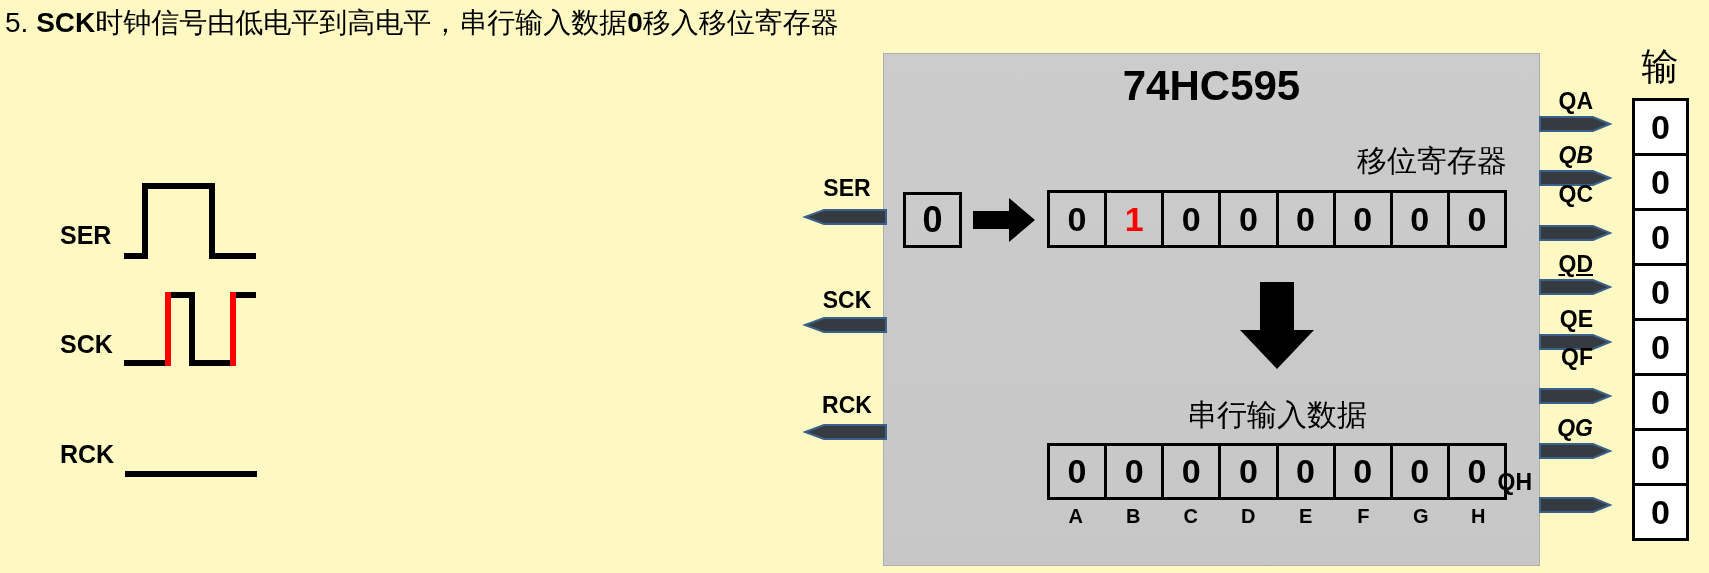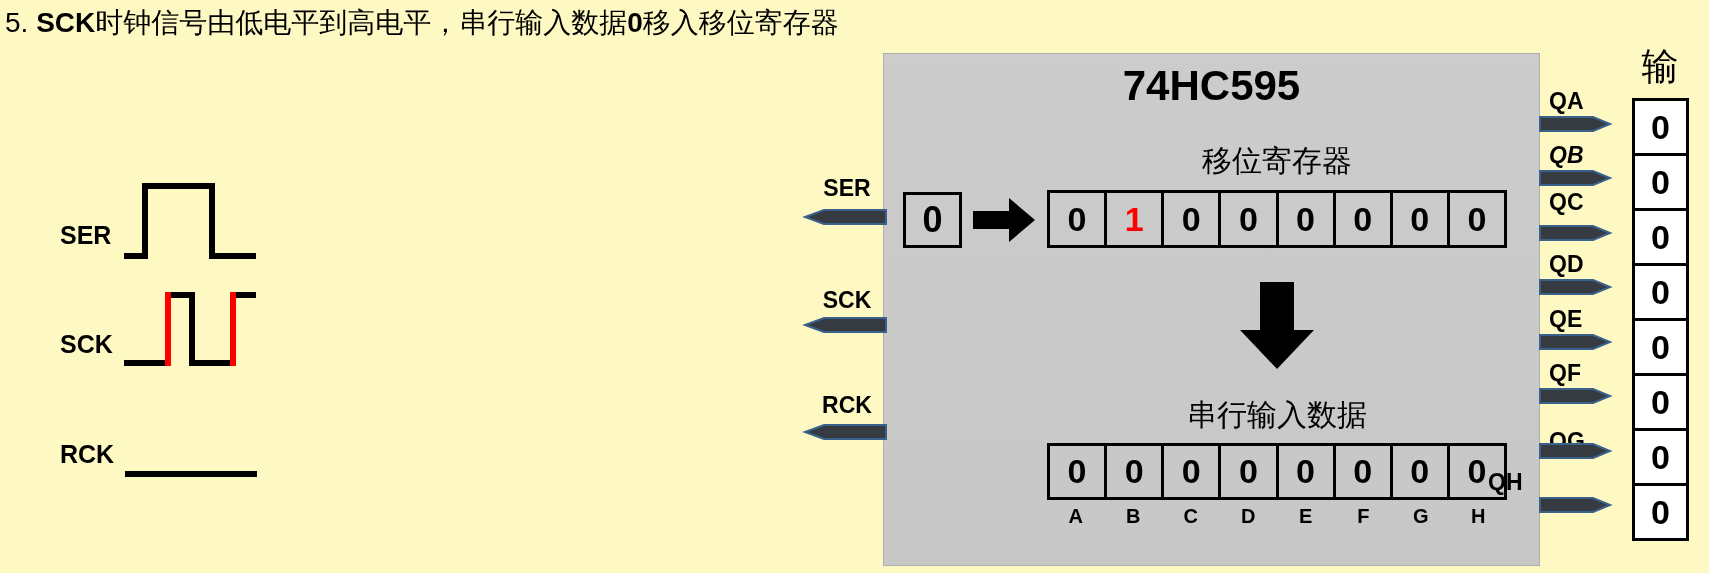--- a/index.html
+++ b/index.html
@@ -15,21 +15,21 @@
   .wave-label{font-size:25px;font-weight:bold;width:60px;text-align:left;}
   
   #chip-box{
     left:883px;top:53px;width:657px;height:513px;
     background:linear-gradient(180deg,var(--chip_bg_top) 0%,var(--chip_bg) 100%);
     border:1px solid #aeaeae;box-sizing:border-box;
   }
   #chip-title{left:883px;top:62px;width:657px;text-align:center;font-size:42px;font-weight:bold;}
   
   .pin-label{font-size:23px;font-weight:bold;width:60px;text-align:center;}
-  .qpin-label{font-size:23px;font-weight:bold;width:44px;text-align:left;}
+  .qpin-label{font-size:23px;font-weight:bold;width:44px;text-align:right;}
   .pin-svg{display:block;}
   .pin-shape{fill:var(--pin_fill);stroke:var(--pin_stroke);stroke-width:2;}
   
   #serial-in{
     left:903px;top:192px;width:59px;height:56px;box-sizing:border-box;
     border:3px solid #000;display:flex;align-items:center;justify-content:center;
     font-size:36px;font-weight:bold;
   }
   
   .reg-label{left:1047px;width:460px;text-align:center;font-size:30px;}
@@ -98,21 +98,21 @@
   <div class="abs pin-label" style="left:817px;top:392px;">RCK</div>
   <svg class="abs pin-svg" style="left:802px;top:423px;" width="85" height="18" viewBox="0 0 85 18">
     <polygon class="pin-shape" points="84,2 22,2 3,9 22,16 84,16"></polygon>
   </svg>
 
   <div class="abs" id="serial-in">0</div>
   <svg class="abs" style="left:973px;top:198px;" width="62" height="44" viewBox="0 0 62 44">
     <polygon class="black-arrow" points="0,13 36,13 36,0 62,22 36,44 36,31 0,31"></polygon>
   </svg>
 
-  <div class="abs reg-label" style="top:141px;">移位寄存器</div>
+  <div class="abs reg-label" style="top:141px;text-align:right;">移位寄存器</div>
   <div class="abs cellrow" id="shift-row" style="top:190px;">
     <div class="cell">0</div>
     <div class="cell" style="color: rgb(255, 0, 0);">1</div>
     <div class="cell">0</div>
     <div class="cell">0</div>
     <div class="cell">0</div>
     <div class="cell">0</div>
     <div class="cell">0</div>
     <div class="cell">0</div>
   </div>
@@ -146,41 +146,41 @@
   <div class="abs qpin-label" style="left:1549px;top:88px;">QA</div>
   <svg class="abs pin-svg" style="left:1539px;top:115px;" width="74" height="18" viewBox="0 0 74 18">
       <polygon class="pin-shape" points="1,2 54,2 71,9 54,16 1,16"></polygon>
     </svg>
 
   <div class="abs qpin-label" style="left:1549px;top:142px;font-style:italic;">QB</div>
   <svg class="abs pin-svg" style="left:1539px;top:169px;" width="74" height="18" viewBox="0 0 74 18">
       <polygon class="pin-shape" points="1,2 54,2 71,9 54,16 1,16"></polygon>
     </svg>
 
-  <div class="abs qpin-label" style="left:1549px;top:189px;">QC</div>
+  <div class="abs qpin-label" style="left:1549px;top:181px;">QC</div>
   <svg class="abs pin-svg" style="left:1539px;top:224px;" width="74" height="18" viewBox="0 0 74 18">
       <polygon class="pin-shape" points="1,2 54,2 71,9 54,16 1,16"></polygon>
     </svg>
 
-  <div class="abs qpin-label" style="left:1549px;top:251px;">QD</div>
+  <div class="abs qpin-label" style="left:1549px;top:251px;text-decoration:underline;">QD</div>
   <svg class="abs pin-svg" style="left:1539px;top:278px;" width="74" height="18" viewBox="0 0 74 18">
       <polygon class="pin-shape" points="1,2 54,2 71,9 54,16 1,16"></polygon>
     </svg>
 
   <div class="abs qpin-label" style="left:1549px;top:306px;">QE</div>
   <svg class="abs pin-svg" style="left:1539px;top:333px;" width="74" height="18" viewBox="0 0 74 18">
       <polygon class="pin-shape" points="1,2 54,2 71,9 54,16 1,16"></polygon>
     </svg>
 
-  <div class="abs qpin-label" style="left:1549px;top:360px;">QF</div>
+  <div class="abs qpin-label" style="left:1549px;top:344px;">QF</div>
   <svg class="abs pin-svg" style="left:1539px;top:387px;" width="74" height="18" viewBox="0 0 74 18">
       <polygon class="pin-shape" points="1,2 54,2 71,9 54,16 1,16"></polygon>
     </svg>
 
-  <div class="abs qpin-label" style="left:1549px;top:428px;">QG</div>
+  <div class="abs qpin-label" style="left:1549px;top:415px;font-style:italic;">QG</div>
   <svg class="abs pin-svg" style="left:1539px;top:442px;" width="74" height="18" viewBox="0 0 74 18">
       <polygon class="pin-shape" points="1,2 54,2 71,9 54,16 1,16"></polygon>
     </svg>
 
   <div class="abs qpin-label" style="left:1488px;top:469px;">QH</div>
   <svg class="abs pin-svg" style="left:1539px;top:496px;" width="74" height="18" viewBox="0 0 74 18">
       <polygon class="pin-shape" points="1,2 54,2 71,9 54,16 1,16"></polygon>
     </svg>
 
   <div class="abs" id="output-title">输出</div>

